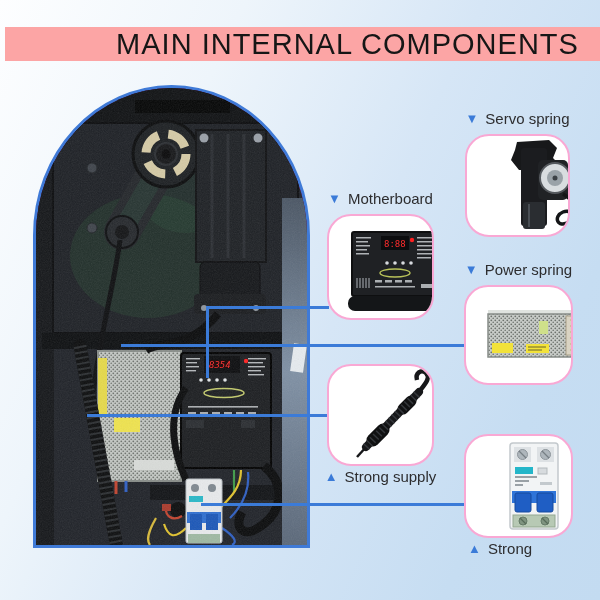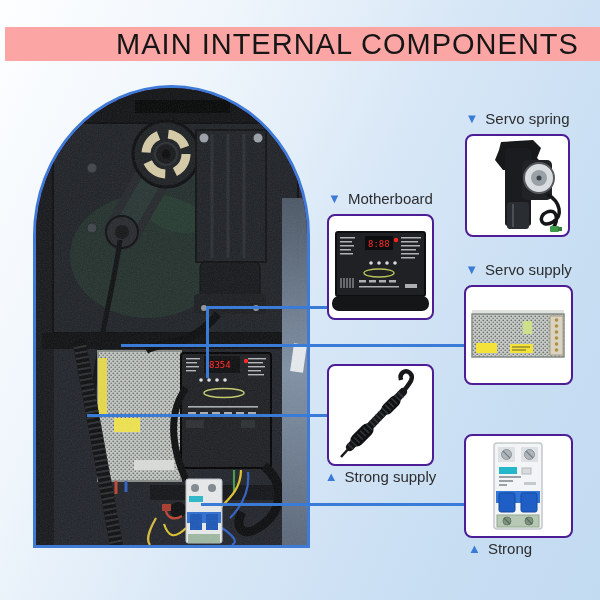--- a/index.html
+++ b/index.html
@@ -12,27 +12,27 @@
     position:absolute;left:5px;top:27px;width:589px;height:34px;
     background:#fca5a5;display:flex;align-items:flex-end;justify-content:center;z-index:2;padding-left:48px;
   }
   .banner-title{
     font-size:29px;letter-spacing:1px;color:#161616;font-weight:400;white-space:nowrap;
   }
   .arch{
     position:absolute;left:33px;top:85px;width:277px;height:463px;
     border:3px solid #3f7ad7;box-sizing:border-box;
     border-radius:140px 140px 0 0 / 152px 152px 0 0;
-    overflow:hidden;background:#a21caf;z-index:1;
+    overflow:hidden;background:#a21caf;z-index:1;font-style:italic;
   }
   .arch svg{display:block;}
   .cline{position:absolute;background:#3b7bd8;z-index:3;}
   .callout-box{
-    position:absolute;background:#ffffff;border:2px solid #4c1d95;border-radius:8px;
-    box-sizing:border-box;z-index:4;overflow:hidden;
+    position:absolute;background:#ffffff;border:2px solid #f9a8d4;border-radius:24px;
+    box-sizing:border-box;z-index:4;overflow:hidden;padding-left:16px;
   }
   .callout-label{
     position:absolute;z-index:4;font-size:15px;color:#2d2d2f;
     display:flex;align-items:center;justify-content:center;white-space:nowrap;
   }
   .callout-label.left-align{justify-content:flex-start;}
   .tri{color:#3b7bd8;font-size:13px;margin-right:7px;line-height:1;}
   .lbl{line-height:1;}
 </style>
 </head>
@@ -255,21 +255,21 @@
       <line x1="18" y1="62" x2="18" y2="72"></line>
         <line x1="21" y1="62" x2="21" y2="72"></line>
       <line x1="24" y1="62" x2="24" y2="72"></line>
     </g>
     <rect x="3" y="80" width="97" height="15" rx="7" fill="#141618"></rect>
   </svg>
 </div>
 
 <div class="callout-label" style="left:464px;top:260px;width:109px;height:18px;">
   <span class="tri">▼</span>
-  <span class="lbl">Servo supply</span>
+  <span class="lbl">Power spring</span>
 </div>
 <div class="callout-box" style="left:464px;top:285px;width:109px;height:100px;">
   <svg width="105" height="96" viewBox="0 0 105 96">
     <defs>
       <pattern id="mesh2" width="4" height="4" patternUnits="userSpaceOnUse">
         <rect width="4" height="4" fill="#c8ccc8"></rect>
         <circle cx="1.3" cy="1.3" r="0.9" fill="#6d726d"></circle>
         <circle cx="3.3" cy="3.3" r="0.9" fill="#7a7f7a"></circle>
       </pattern>
     </defs>

